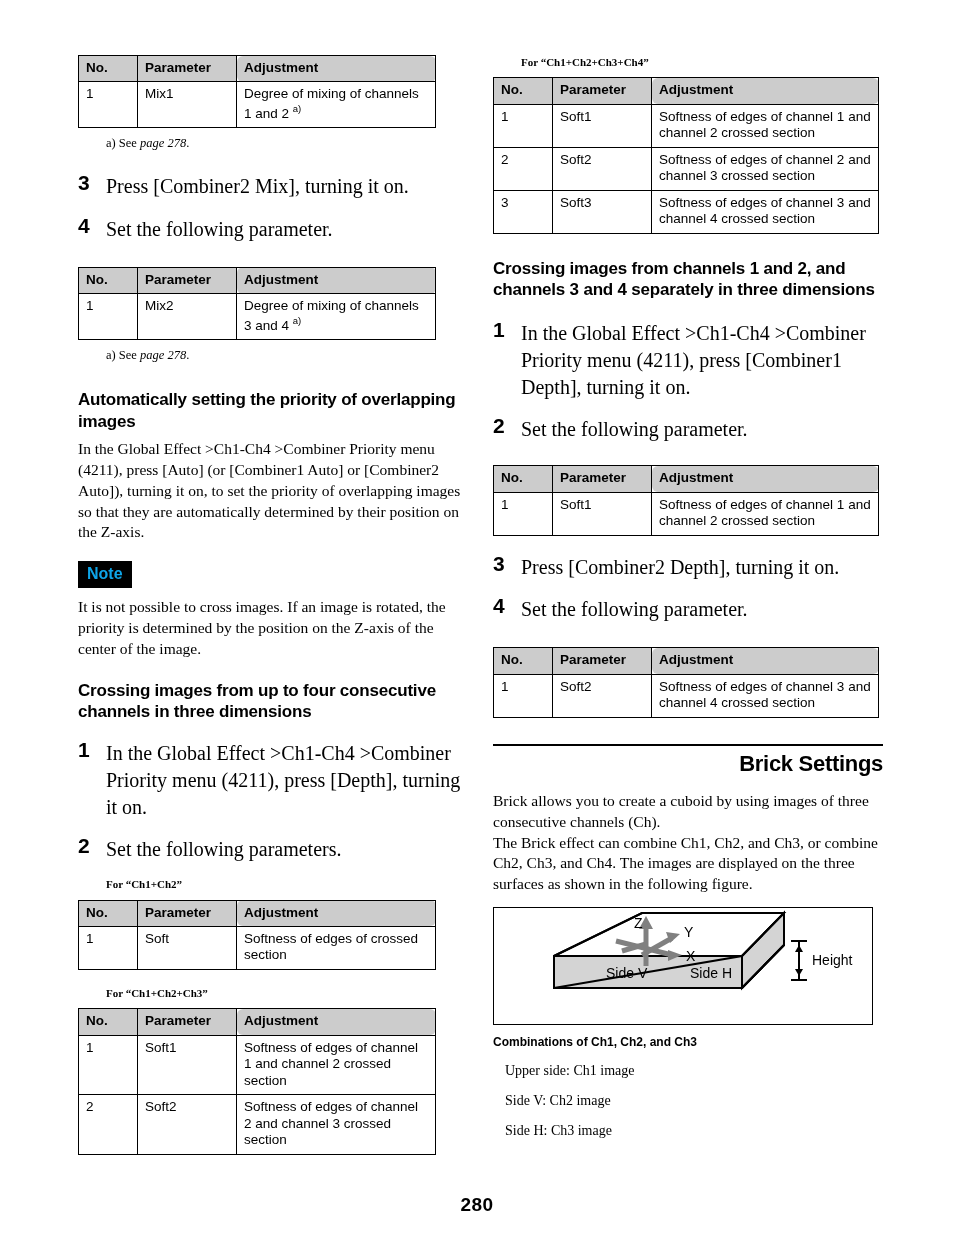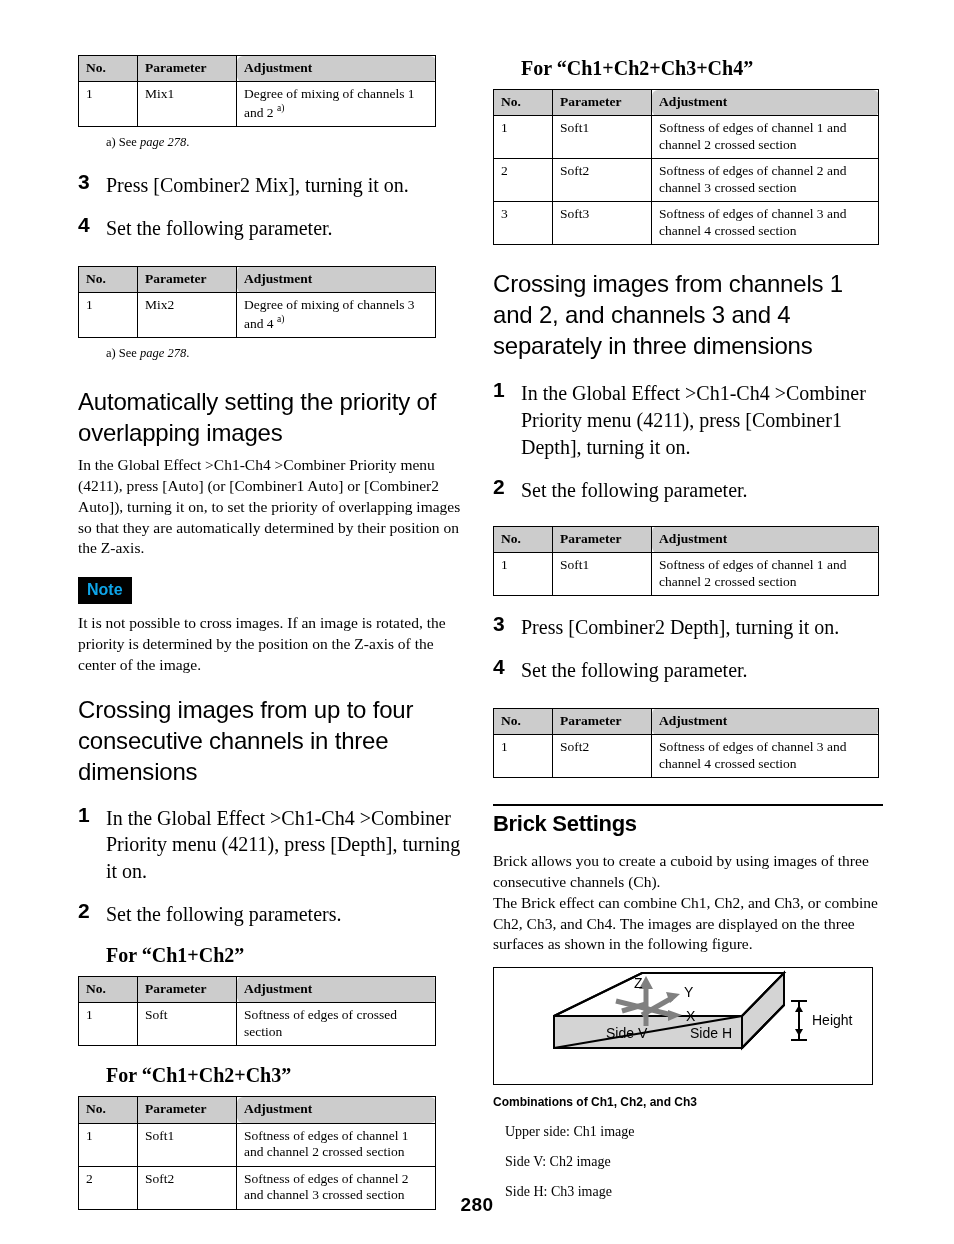--- a/index.html
+++ b/index.html
@@ -24,34 +24,35 @@
   .col {
     position: absolute;
     top: 55px;
     width: 390px;
   }
   .col-left  { left: 78px; }
   .col-right { left: 493px; }
 
   h2.section-head {
     font-family: "Liberation Sans", sans-serif;
-    font-size: 24px;
-    font-weight: normal;
+    font-size: 17px;
+    font-weight: bold;
     line-height: 1.28;
     margin: 0 0 7px 0;
     letter-spacing: -0.2px;
   }
   h1.chapter-head {
     font-family: "Liberation Sans", sans-serif;
     font-size: 22px;
     font-weight: bold;
     line-height: 1.2;
     margin: 0;
     padding-top: 5px;
     letter-spacing: -0.3px;
+    text-align: right;
   }
   .rule {
     border-top: 2px solid #000;
     height: 0;
     font-size: 0;
     line-height: 0;
   }
 
   p.body {
     font-size: 15.5px;
@@ -89,31 +90,31 @@
     font-size: 20px;
     line-height: 1.34;
     flex: 1 1 auto;
     padding-top: 2px;
   }
 
   
   .sub-caption {
     font-family: "Liberation Serif", serif;
     font-weight: bold;
-    font-size: 20px;
+    font-size: 11px;
     line-height: 1.3;
     margin: 0 0 8px 0;
   }
   .indent-28 { margin-left: 28px; }
 
   
   table.param {
     border-collapse: collapse;
     table-layout: fixed;
-    font-family: Liberation Serif, serif;
+    font-family: Liberation Sans, sans-serif;
     font-size: 13.5px;
     margin: 0;
   }
   table.param th,
   table.param td {
     border: 1px solid #000;
     padding: 4px 7px 5px 7px;
     text-align: left;
     vertical-align: top;
     line-height: 1.22;

